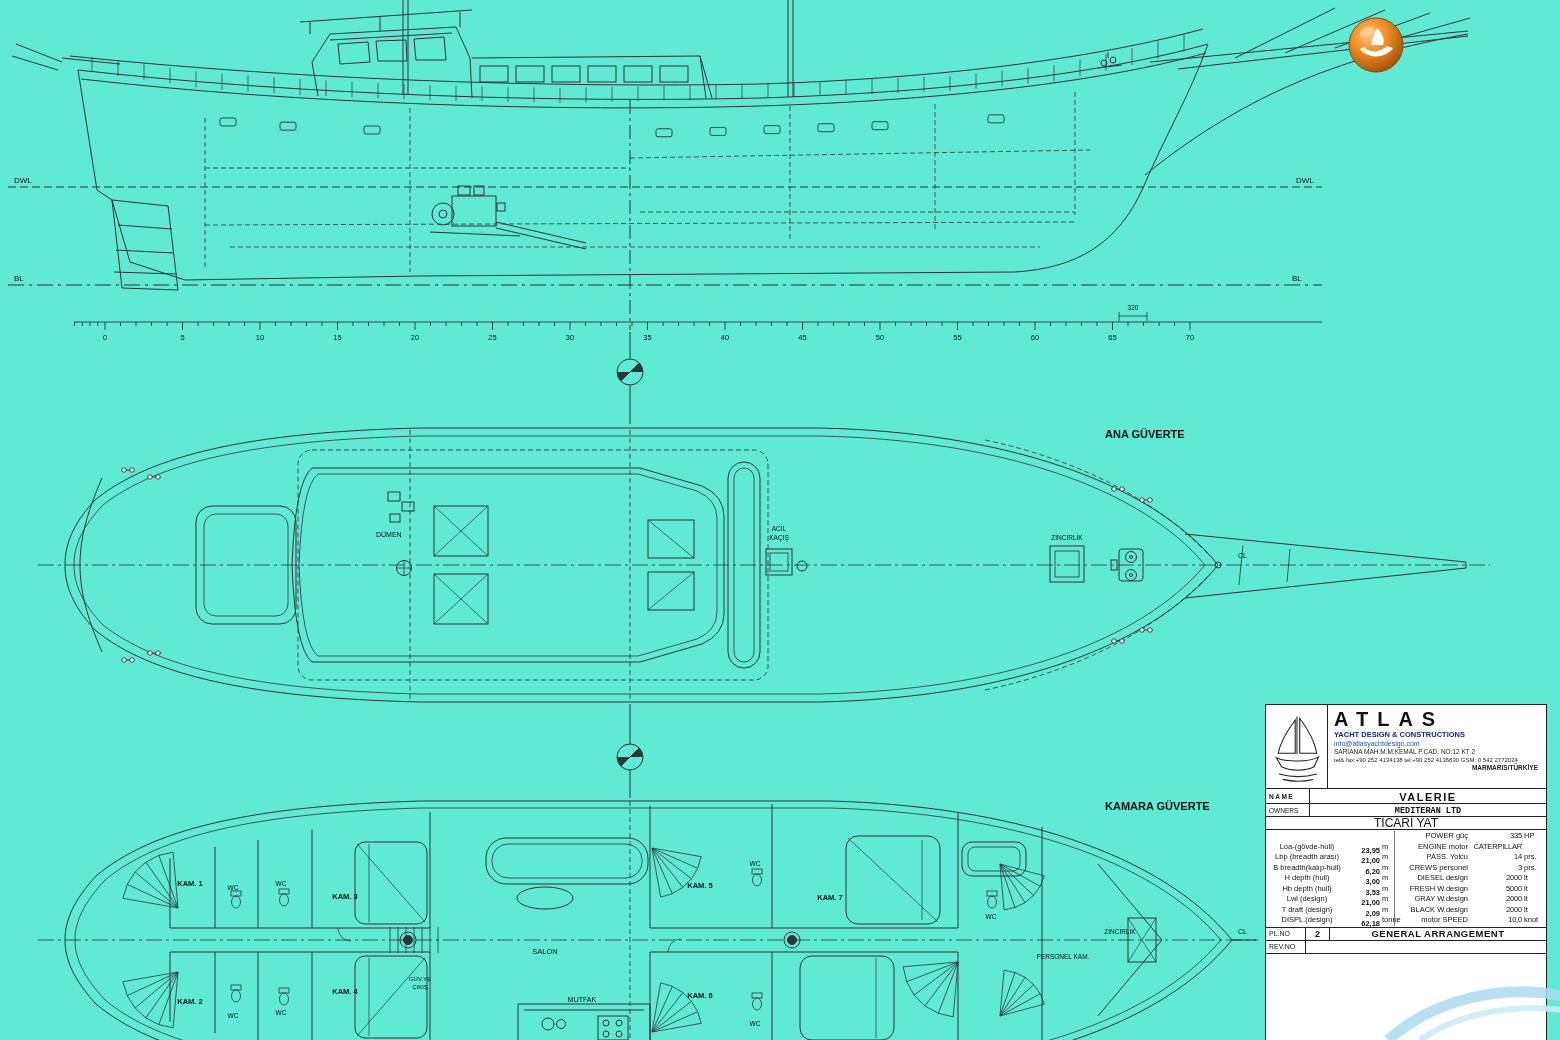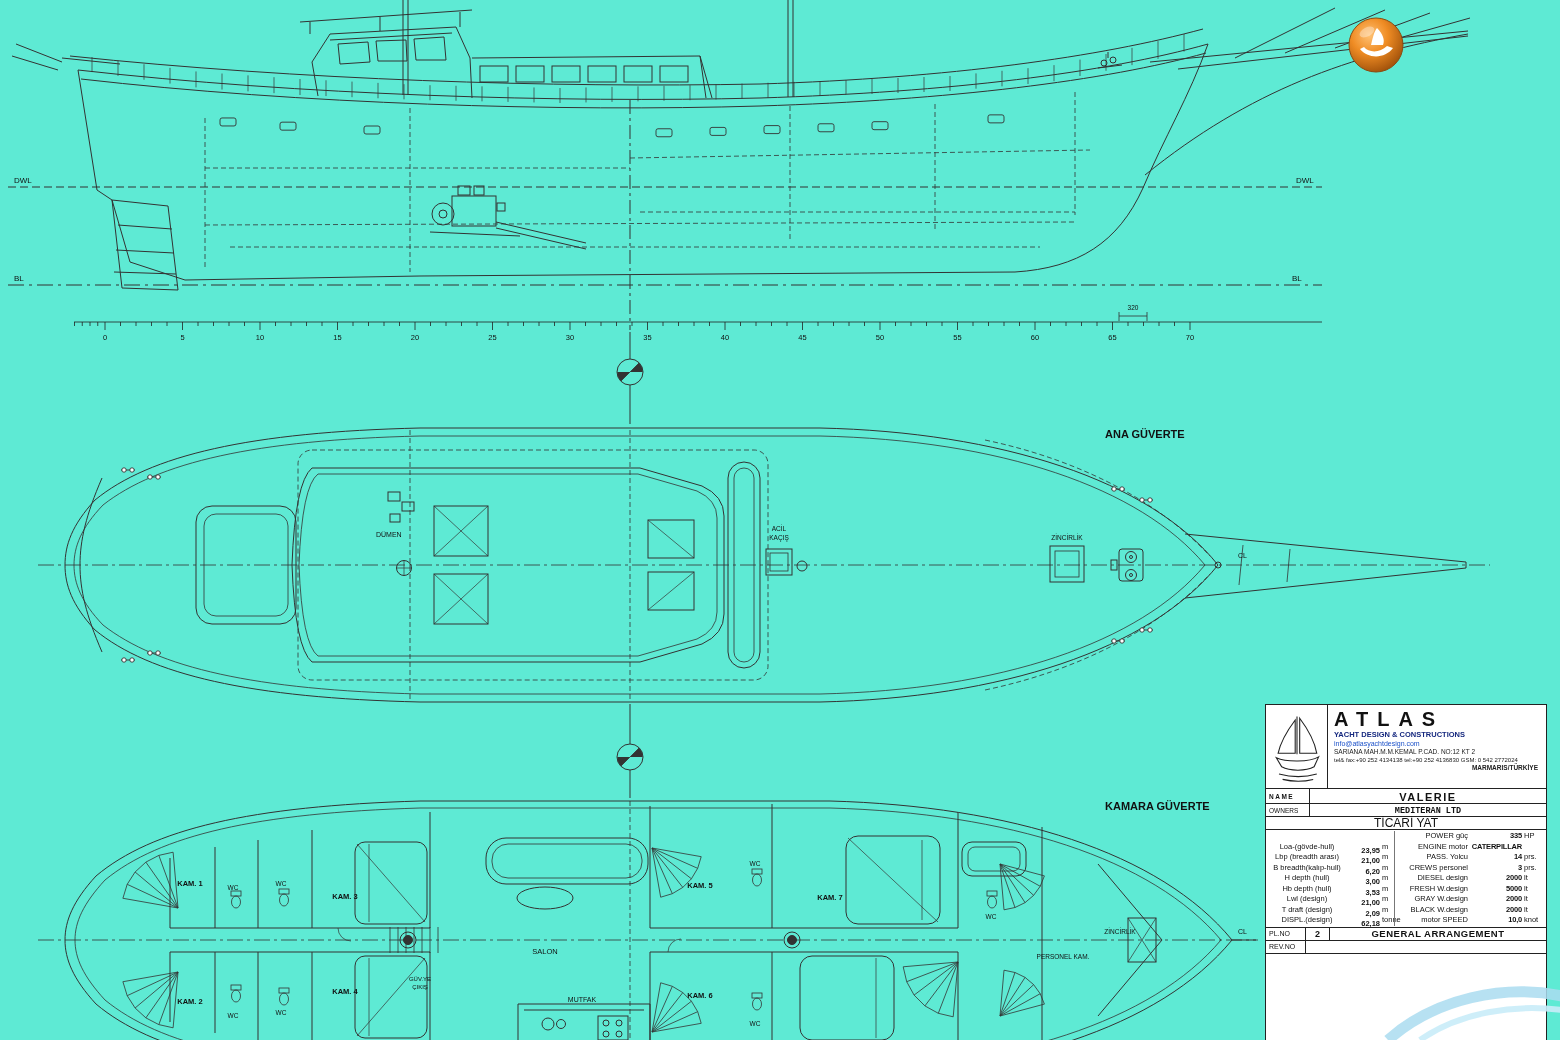--- a/index.html
+++ b/index.html
@@ -25,21 +25,21 @@
   .tb-val{flex:1;display:flex;align-items:center;justify-content:center;}
   .v-name{font-size:11px;font-weight:bold;letter-spacing:1.5px;height:15px;}
   .v-own{font-size:8.5px;font-weight:bold;height:13px;font-family:Liberation Mono, monospace;}
   .v-type{font-size:12px;height:13px;justify-content:center;display:flex;align-items:center;border-bottom:1px solid #222;}
   .tb-specs{padding:1px 0;}
   .sp-row{display:flex;font-size:7.5px;line-height:10.5px;height:10.5px;align-items:center;}
   .sp-ll{width:84px;text-align:center;padding-right:2px;}
   .sp-lv{width:30px;text-align:right;font-weight:bold;margin-top:8px;}
   .sp-lu{width:14px;text-align:left;padding-left:2px;}
   .sp-rl{width:76px;text-align:right;padding-right:2px;border-left:1px solid #777;}
-  .sp-rv{width:52px;text-align:right;font-weight:bold;letter-spacing:-0.2px;}
+  .sp-rv{width:52px;text-align:right;font-weight:normal;letter-spacing:-0.2px;}
   .sp-ru{width:20px;padding-left:2px;}
   .tb-pl{display:flex;border-top:1px solid #222;border-bottom:1px solid #222;height:14px;align-items:stretch;}
   .pl-lab{width:40px;border-right:1px solid #222;font-size:7px;display:flex;align-items:center;padding-left:3px;}
   .pl-num{width:24px;border-right:1px solid #222;font-size:9px;font-weight:bold;display:flex;align-items:center;justify-content:center;}
   .pl-title{flex:1;font-size:9.5px;font-weight:bold;display:flex;align-items:center;justify-content:center;letter-spacing:0.5px;}
   .tb-rev{display:flex;height:13px;border-bottom:1px solid #222;}
   .tb-fill{flex:1;}
   
   .corner-logo{position:absolute;left:1347px;top:16px;width:58px;height:58px;z-index:4;cursor:pointer;}
   

